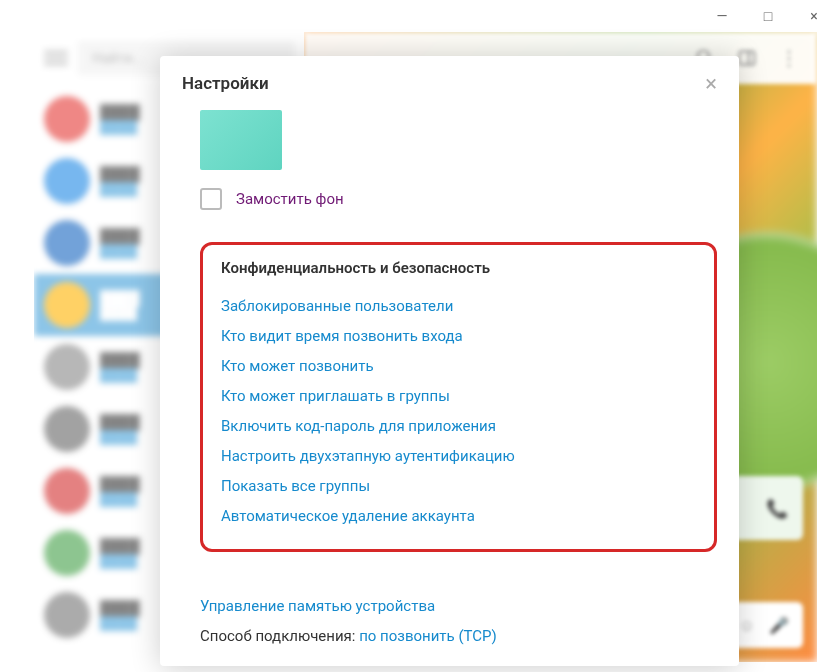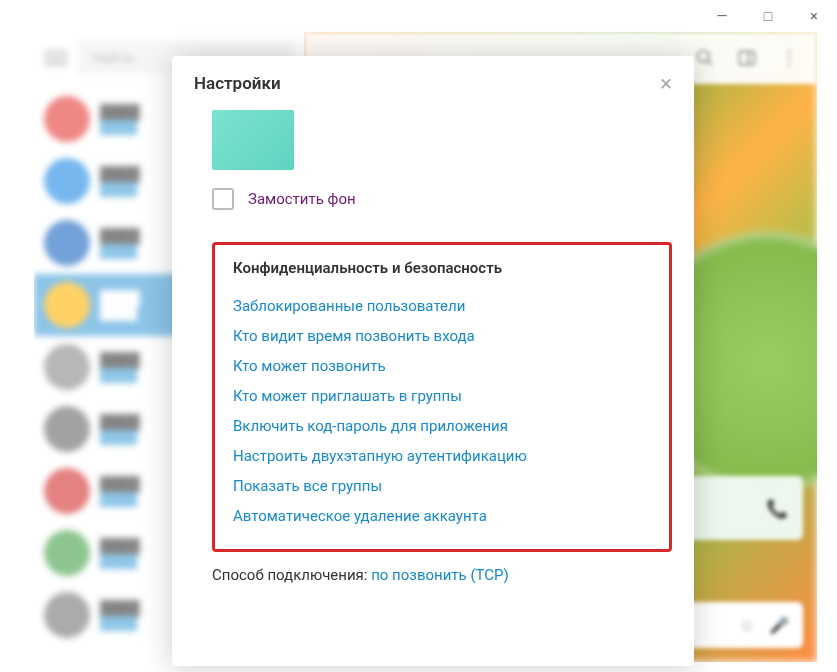--- a/index.html
+++ b/index.html
@@ -22,30 +22,30 @@
 .chat-item.active .chat-name,.chat-item.active .chat-sub{color:#fff}
 .main-area{flex:1;position:relative;overflow:hidden}
 .chat-bg{position:absolute;inset:0;background:linear-gradient(135deg,#ff9a3c 0%,#7cb342 30%,#ffb347 50%,#8bc34a 70%,#ff8c42 100%);filter:blur(4px)}
 .bg-slice{position:absolute;border-radius:50%;border:6px solid rgba(255,255,255,0.4)}
 .header-bar{position:absolute;top:0;left:0;right:0;height:52px;background:rgba(255,255,255,0.95);display:flex;align-items:center;justify-content:flex-end;padding:0 18px;gap:22px;filter:blur(2px)}
 .header-icon{color:#888}
 .call-panel{position:absolute;right:14px;top:444px;width:150px;height:64px;background:#eef7ed;border-radius:6px;display:flex;align-items:center;padding:0 14px;filter:blur(2px)}
 .call-text{flex:1;color:#666;font-size:13px}
 .phone-icon{color:#4caf50;font-size:18px}
 .input-bar{position:absolute;bottom:14px;left:14px;right:14px;height:46px;background:#fff;border-radius:6px;display:flex;align-items:center;padding:0 14px;gap:14px;filter:blur(2px)}
-.modal{position:absolute;top:56px;left:172px;width:522px;height:610px;background:#fff;border-radius:4px;box-shadow:0 2px 30px rgba(0,0,0,0.2);z-index:50}
+.modal{position:absolute;top:56px;left:160px;width:579px;height:610px;background:#fff;border-radius:4px;box-shadow:0 2px 30px rgba(0,0,0,0.2);z-index:50}
 .modal-header{height:54px;display:flex;align-items:center;padding:0 22px}
 .modal-title{flex:1;font-size:17px;font-weight:600;color:#333}
 .close-btn{color:#aaa;font-size:22px;cursor:pointer}
 .modal-body{padding:0 22px 20px 40px}
 .bg-preview{width:82px;height:60px;background:linear-gradient(135deg,#7de2d1,#5fd4c0);border-radius:2px;margin-bottom:18px}
 .checkbox-row{display:flex;align-items:center;gap:14px;margin-bottom:32px}
 .checkbox{width:22px;height:22px;border:2px solid #bbb;border-radius:3px}
 .checkbox-label{font-size:15px;color:#701a75}
-.highlight-box{border:3px solid #d62828;border-radius:4px;padding:14px 18px 18px;margin-bottom:8px}
+.highlight-box{border:3px solid #d62828;border-radius:12px;padding:14px 18px 18px;margin-bottom:39px}
 .section-title{font-size:15px;font-weight:600;color:#333;margin-bottom:14px}
 .link-item{color:#168acd;font-size:15px;padding:6px 0;cursor:pointer}
 .advanced-section .section-title{margin-bottom:12px}
 .conn-row{font-size:15px;color:#333;padding:6px 0}
 .conn-link{color:#168acd}
 </style>
 </head>
 <body>
 
 <div class="win-controls">
@@ -181,19 +181,20 @@
           <div class="link-item">Кто видит время позвонить входа</div>
           <div class="link-item">Кто может позвонить</div>
           <div class="link-item">Кто может приглашать в группы</div>
           <div class="link-item">Включить код-пароль для приложения</div>
           <div class="link-item">Настроить двухэтапную аутентификацию</div>
           <div class="link-item">Показать все группы</div>
           <div class="link-item">Автоматическое удаление аккаунта</div>
         </div>
     </div>
     <div class="advanced-section">
+      <div class="link-item">Управление памятью устройства</div>
       <div class="conn-row">
         <span>Способ подключения: </span><span class="conn-link">по позвонить (TCP)</span>
       </div>
 
     </div>
   </div>
 </div>
 
 </body></html>

